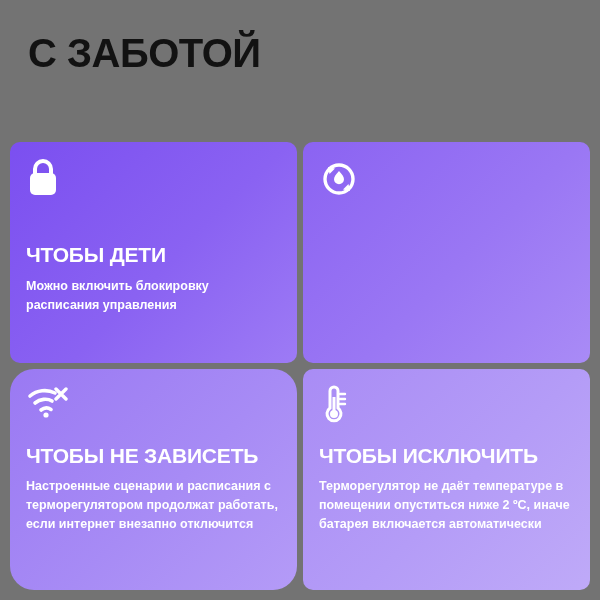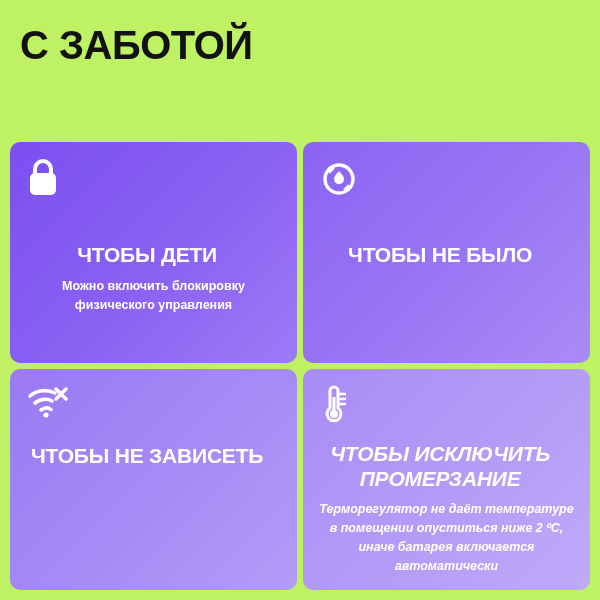--- a/index.html
+++ b/index.html
@@ -7,22 +7,22 @@
     width: 600px;
     height: 600px;
     background: #ffffff;
     font-family: "Liberation Sans", sans-serif;
     overflow: hidden;
   }
   .page {
     width: 600px;
     height: 600px;
     position: relative;
-    background: #bef264;
-    padding: 8px;
+    background: #737373;
+    padding: 16px;
   }
   .headline {
     padding: 14px 12px 0 12px;
   }
   .headline .line {
     font-family: "Liberation Sans", sans-serif;
     font-weight: 700;
     font-size: 40px;
     line-height: 46px;
     letter-spacing: -0.5px;
@@ -36,35 +36,34 @@
   .grid {
     position: absolute;
     left: 10px;
     top: 142px;
     width: 580px;
     height: 448px;
     display: grid;
     grid-template-columns: 1fr 1fr;
     grid-template-rows: 1fr 1fr;
     gap: 6px;
-    text-align: center;
   }
   .card {
     border-radius: 10px;
     padding: 16px 16px 14px 16px;
     position: relative;
     color: #ffffff;
     display: flex;
     flex-direction: column;
     overflow: hidden;
   }
   .card-1 { background: linear-gradient(135deg, #7b4ff0 0%, #8a62f2 55%, #9d7bf5 100%); }
   .card-2 { background: linear-gradient(135deg, #8b63f2 0%, #9a77f4 55%, #a98bf6 100%); }
-  .card-3 { background: linear-gradient(135deg, #9a79f3 0%, #a78bf5 55%, #b49bf7 100%); }
-  .card-4 { background: linear-gradient(135deg, #a98cf5 0%, #b49cf7 55%, #bfaaf8 100%); font-style: italic; }
+  .card-3 { background: linear-gradient(135deg, #9a79f3 0%, #a78bf5 55%, #b49bf7 100%); border-radius: 24px; }
+  .card-4 { background: linear-gradient(135deg, #a98cf5 0%, #b49cf7 55%, #bfaaf8 100%); }
 
   .icon-wrap {
     height: 58px;
     display: flex;
     align-items: flex-start;
   }
   .icon-wrap svg { display: block; }
 
   .card-title {
     font-weight: 700;
@@ -101,62 +100,62 @@
     <div class="card card-1">
       <div class="icon-wrap">
         <svg width="34" height="40" viewBox="0 0 34 40" fill="none">
           <path d="M9 16V11a8 8 0 0 1 16 0v5" stroke="#ffffff" stroke-width="4" fill="none"></path>
           <rect x="4" y="15" width="26" height="22" rx="5" fill="#ffffff"></rect>
         </svg>
       </div>
       <div class="card-title">
         <span>ЧТОБЫ ДЕТИ</span><br>
       </div>
-      <div class="card-body">Можно включить блокировку физического управления</div>
+      <div class="card-body">Можно включить блокировку расписания управления</div>
     </div>
 
     <div class="card card-2">
       <div class="icon-wrap">
         <svg width="40" height="40" viewBox="0 0 40 40" fill="none">
           <circle cx="20" cy="21" r="14" stroke="#ffffff" stroke-width="3.4" fill="none"></circle>
           <path d="M20 13c3.2 3.6 5 6 5 8.2A5 5 0 0 1 15 21.2c0-2.2 1.8-4.6 5-8.2z" fill="#ffffff"></path>
           <path d="M9 9l7 1.5L10.5 16z" fill="#ffffff"></path>
           <path d="M31 33l-7-1.5 5.5-5.5z" fill="#ffffff"></path>
         </svg>
       </div>
       <div class="card-title">
-        <span>ЧТОБЫ НЕ БЫЛО</span><br>
+        <br>
       </div>
     </div>
 
     <div class="card card-3">
       <div class="icon-wrap">
         <svg width="42" height="34" viewBox="0 0 42 34" fill="none">
           <path d="M4 11c7-6 17-7 25-3" stroke="#ffffff" stroke-width="3.6" stroke-linecap="round" fill="none"></path>
           <path d="M9 18c5-4 12-5 17-2" stroke="#ffffff" stroke-width="3.6" stroke-linecap="round" fill="none"></path>
           <path d="M15 25c3-2.4 7-2.6 10-0.6" stroke="#ffffff" stroke-width="3.6" stroke-linecap="round" fill="none"></path>
           <circle cx="20" cy="30" r="2.6" fill="#ffffff"></circle>
           <path d="M30 4l10 10M40 4L30 14" stroke="#ffffff" stroke-width="3.4" stroke-linecap="round"></path>
         </svg>
       </div>
       <div class="card-title">
         <span>ЧТОБЫ НЕ ЗАВИСЕТЬ</span><br>
       </div>
+      <div class="card-body">Настроенные сценарии и расписания с терморегулятором продолжат работать, если интернет внезапно отключится</div>
     </div>
 
     <div class="card card-4">
       <div class="icon-wrap">
         <svg width="30" height="40" viewBox="0 0 30 40" fill="none">
           <path d="M11 6a4 4 0 0 1 8 0v17a7 7 0 1 1-8 0V6z" stroke="#ffffff" stroke-width="3" fill="none"></path>
           <circle cx="15" cy="29" r="4" fill="#ffffff"></circle>
           <rect x="13.5" y="12" width="3" height="15" fill="#ffffff"></rect>
           <path d="M21 9h5M21 14h5M21 19h5" stroke="#ffffff" stroke-width="2.4" stroke-linecap="round"></path>
         </svg>
       </div>
       <div class="card-title">
         <span>ЧТОБЫ ИСКЛЮЧИТЬ</span><br>
-        <span>ПРОМЕРЗАНИЕ</span>
       </div>
       <div class="card-body">Терморегулятор не даёт температуре в помещении опуститься ниже 2 ºC, иначе батарея включается автоматически</div>
     </div>
 
   </div>
 </div>
 
 </body></html>

